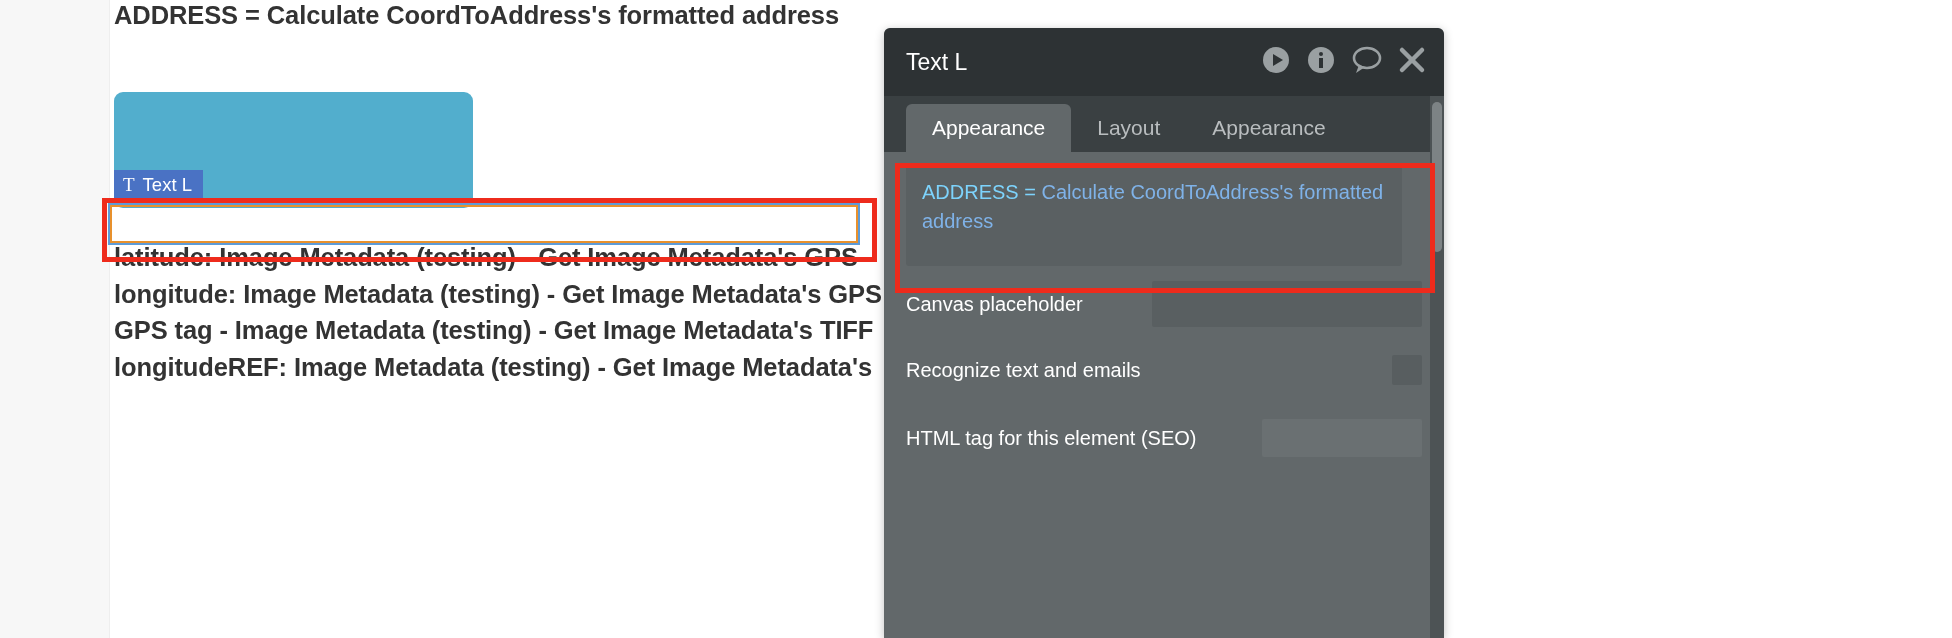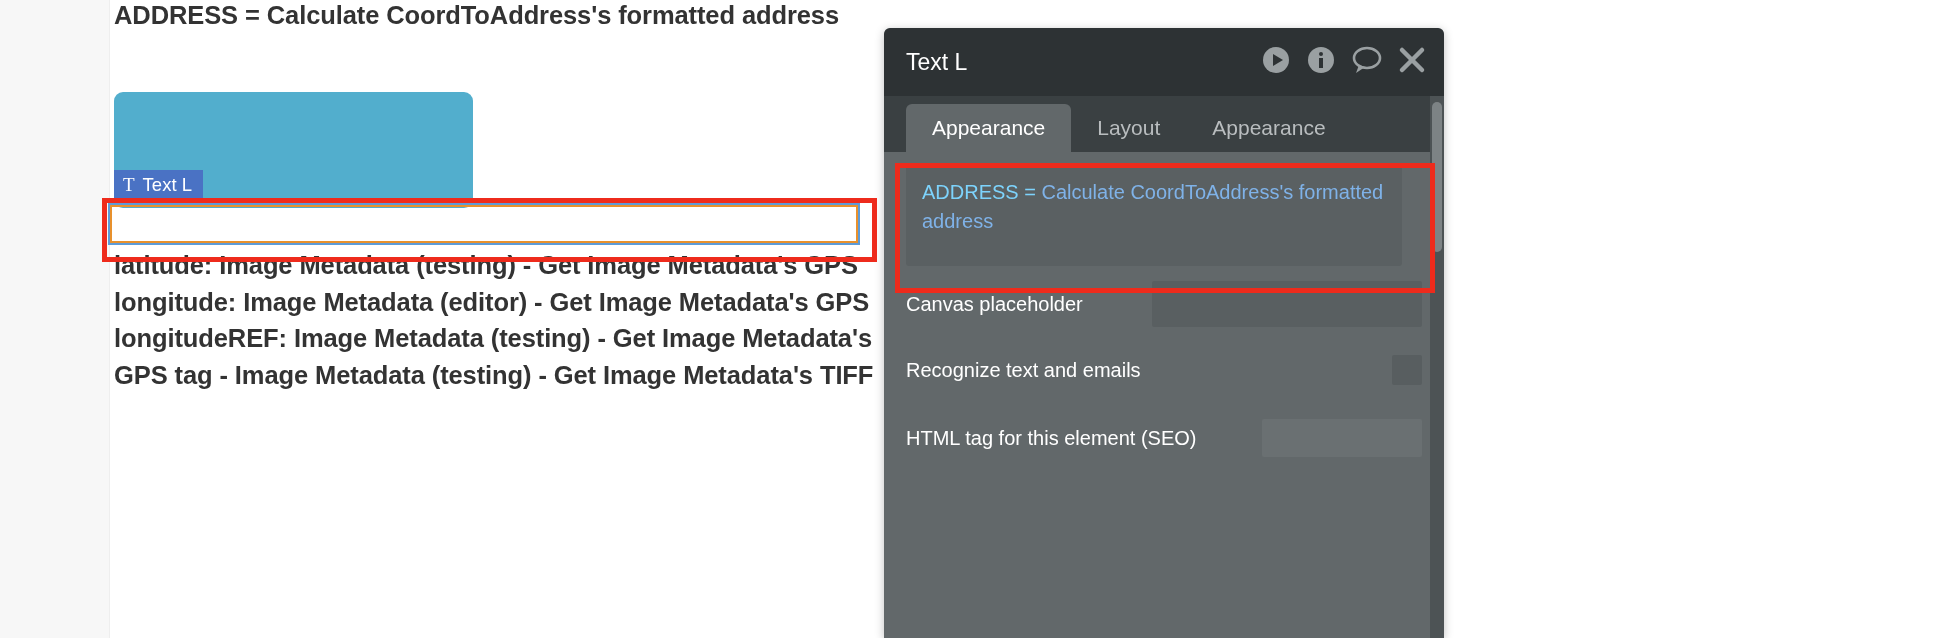--- a/index.html
+++ b/index.html
@@ -96,21 +96,21 @@
     font-size: 25.5px;
     font-weight: bold;
     color: #333333;
     white-space: nowrap;
     letter-spacing: -.1px;
   }
 
   
   .canvas-lines {
     position: absolute;
-    left: 4px; top: 247px;
+    left: 4px; top: 239px;
     width: 1100px;
   }
   .canvas-line {
     font-size: 25.5px;
     font-weight: bold;
     color: #333333;
     white-space: nowrap;
     line-height: 36.5px;
     letter-spacing: -.1px;
   }
@@ -287,23 +287,23 @@
     <div class="element-badge">
       <span class="badge-t-icon">T</span>
       <span>Text L</span>
     </div>
 
     <div class="selected-text"></div>
     <div class="selected-text-label">ADDRESS = Calculate CoordToAddress's formatted address</div>
 
     <div class="canvas-lines">
       <div class="canvas-line">latitude: Image Metadata (testing) - Get Image Metadata's GPS</div>
-      <div class="canvas-line">longitude: Image Metadata (editor) - Get Image Metadata's GPS</div>
+      <div class="canvas-line">longitude: Image Metadata (testing) - Get Image Metadata's GPS</div>
+      <div class="canvas-line">GPS tag - Image Metadata (testing) - Get Image Metadata's TIFF</div>
       <div class="canvas-line">longitudeREF: Image Metadata (testing) - Get Image Metadata's</div>
-      <div class="canvas-line">GPS tag - Image Metadata (testing) - Get Image Metadata's TIFF</div>
     </div>
   </div>
 
   <div class="panel">
 
     <div class="panel-header">
       <div class="panel-title">Text L</div>
 
       <div class="panel-icons">
 

